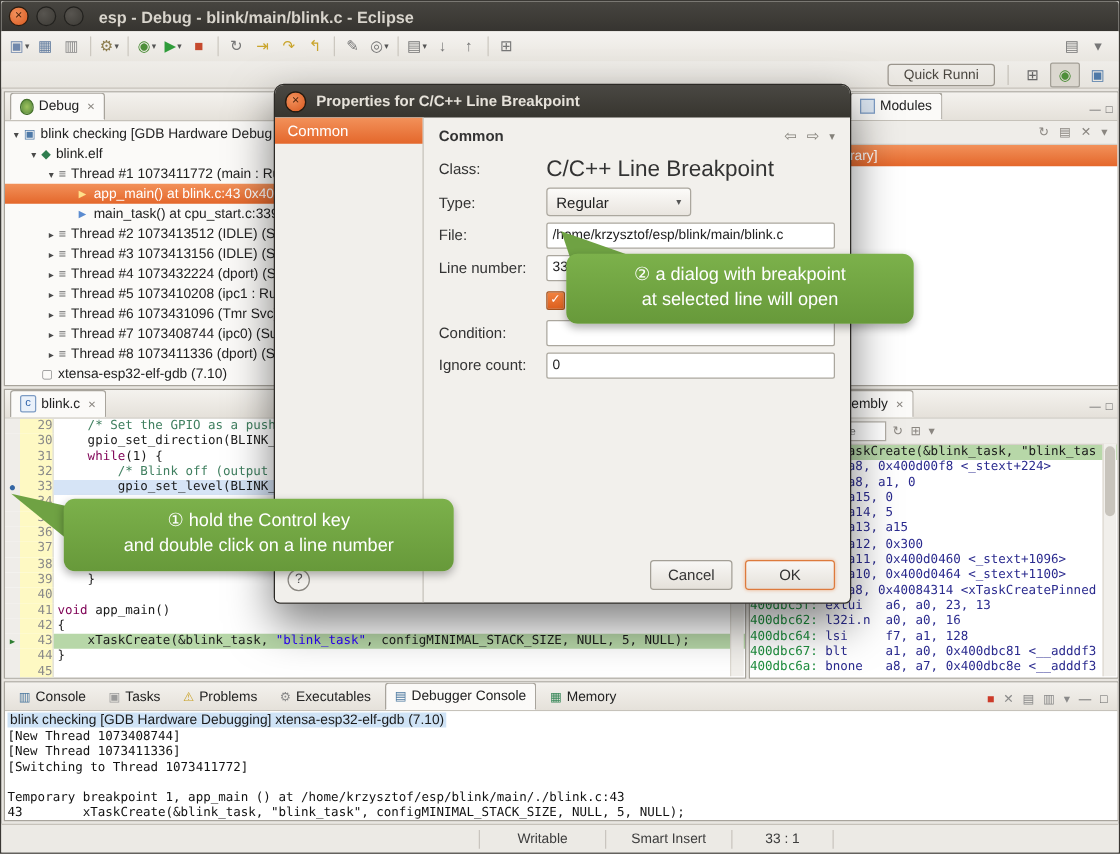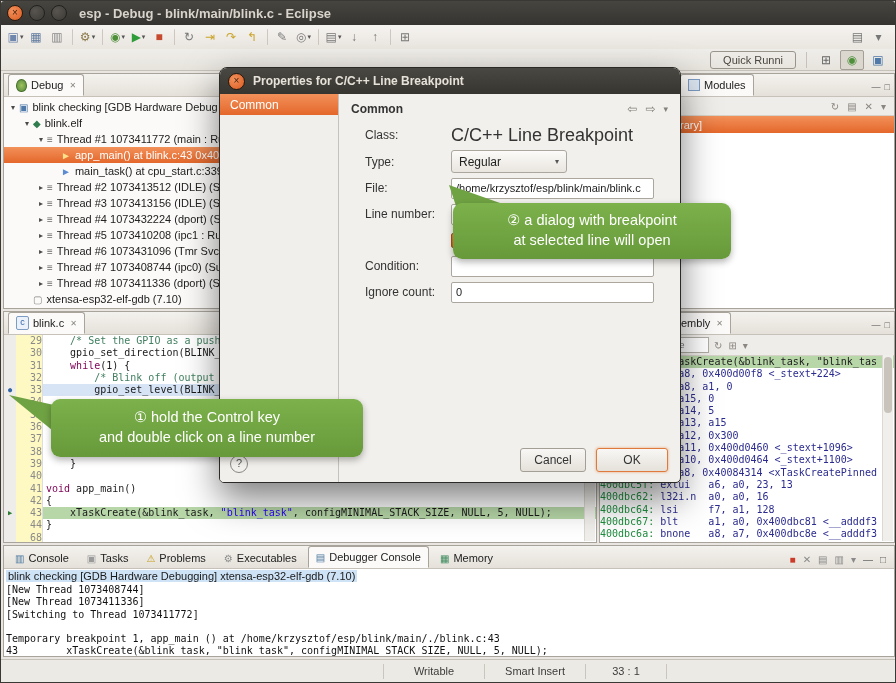--- a/index.html
+++ b/index.html
@@ -108,21 +108,21 @@
   .dtt{font-size:12px;font-weight:bold;color:#e6e2da;}
   .dbody2{display:flex;flex:1;overflow:hidden;}
   .dsidebar{width:118px;min-width:118px;border-right:1px solid #c6c2ba;background:#f1efeb;}
   .ditem{height:21px;display:flex;align-items:center;padding-left:10px;font-size:12px;color:#fff;
     background:linear-gradient(#f2915a,#e4672b);}
   .dcontent{flex:1;display:flex;flex-direction:column;padding:8px 12px 10px;}
   .dheadrow{display:flex;align-items:center;margin-bottom:6px;}
   .dhead{font-size:12px;font-weight:bold;color:#333;}
   .navi{font-size:12px;color:#84817a;margin-left:8px;}
   .navi.small{font-size:9px;}
-  .frow{display:flex;align-items:center;margin:2px 14px;min-height:22px;}
+  .frow{display:flex;align-items:center;margin:2px 0;min-height:22px;}
   .flabel{width:86px;min-width:86px;font-size:12px;color:#333;}
   .fvalue{font-size:18px;color:#333;}
   .combo{display:inline-flex;align-items:center;justify-content:space-between;height:21px;min-width:100px;
     background:linear-gradient(#fcfbf9,#e9e5df);border:1px solid #aba79e;border-radius:3px;padding:0 7px;font-size:12px;color:#222;}
   .cdrop{margin-left:14px;font-size:8px;color:#555;}
   .finput{flex:1;height:19px;border:1px solid #aba79e;border-radius:2px;background:#fff;
     font-family:"Liberation Sans",sans-serif;font-size:11px;padding:0 4px;color:#222;}
   .checkbox{width:13px;height:13px;background:linear-gradient(#f1823f,#dd5f1e);border:1px solid #a5511c;border-radius:2px;
     color:#fff;font-size:10px;line-height:12px;text-align:center;margin-right:6px;}
   .cblabel{font-size:12px;color:#333;}
@@ -514,21 +514,21 @@
         </div>
 
         <div class="eline">
           <span class="emark"></span>
           <span class="egut">44</span>
           <span class="etxt"><span>}</span><span></span><span></span></span>
         </div>
 
         <div class="eline">
           <span class="emark"></span>
-          <span class="egut">68</span>
+          <span class="egut">45</span>
           <span class="etxt"><span></span><span></span><span></span></span>
         </div>
       </div>
     <div class="vscroll">
         <div class="vthumb"></div>
       </div>
   </div>
 
   <div class="panel disasm">
     <div class="phead">

